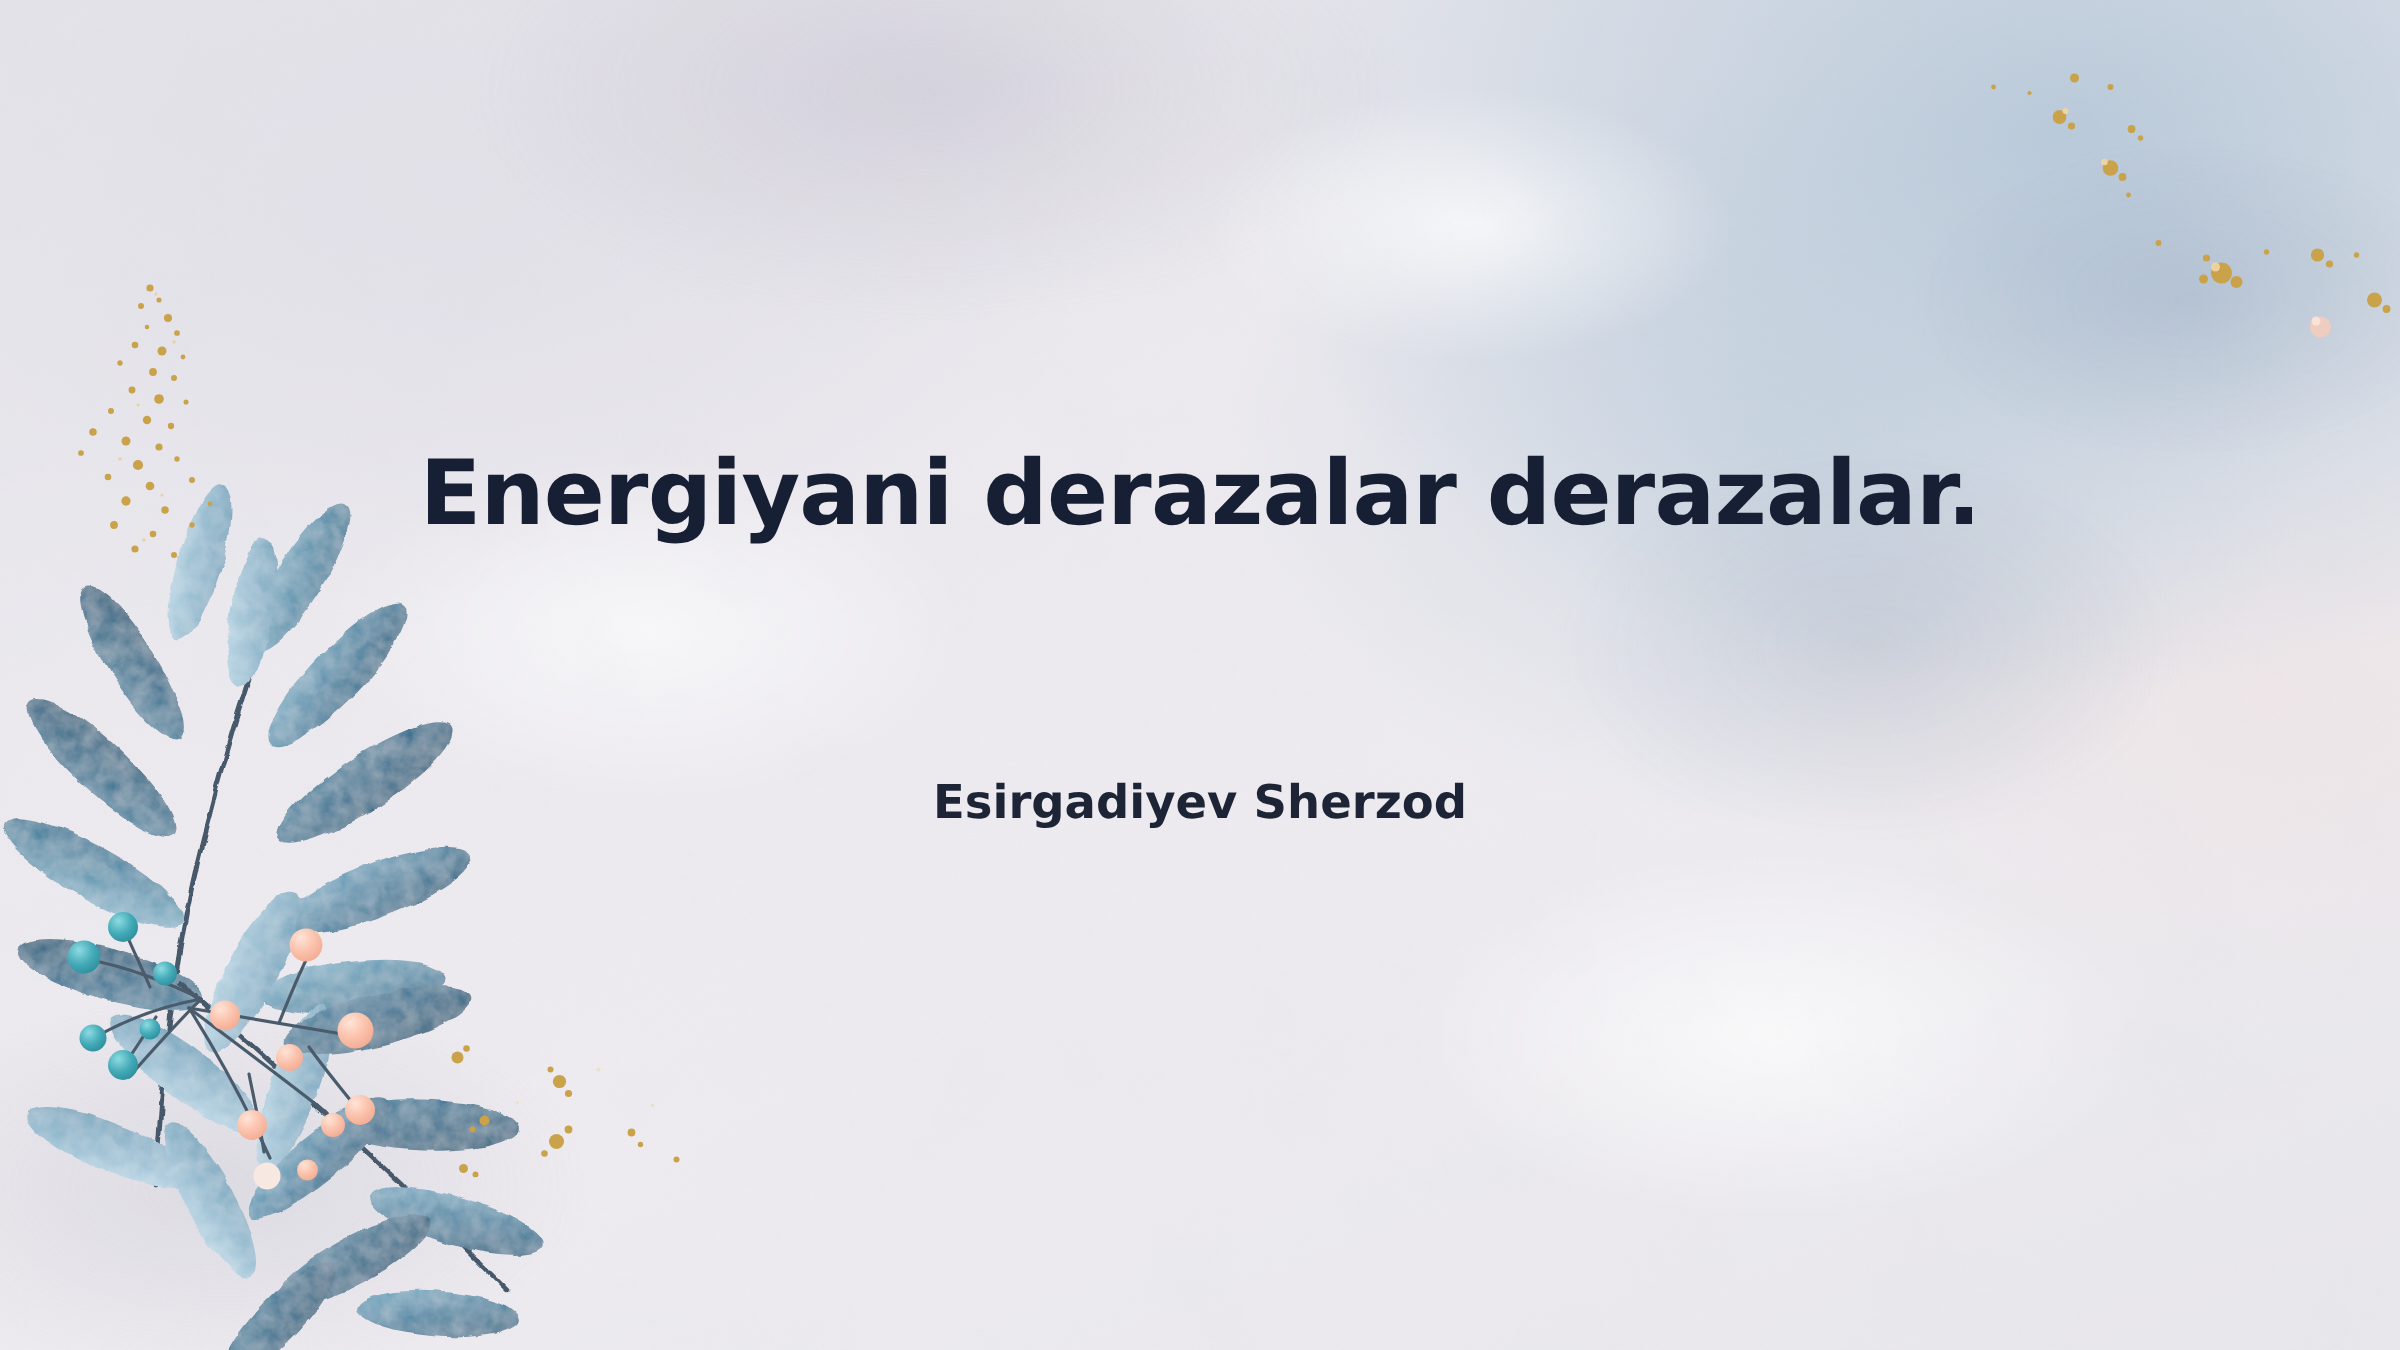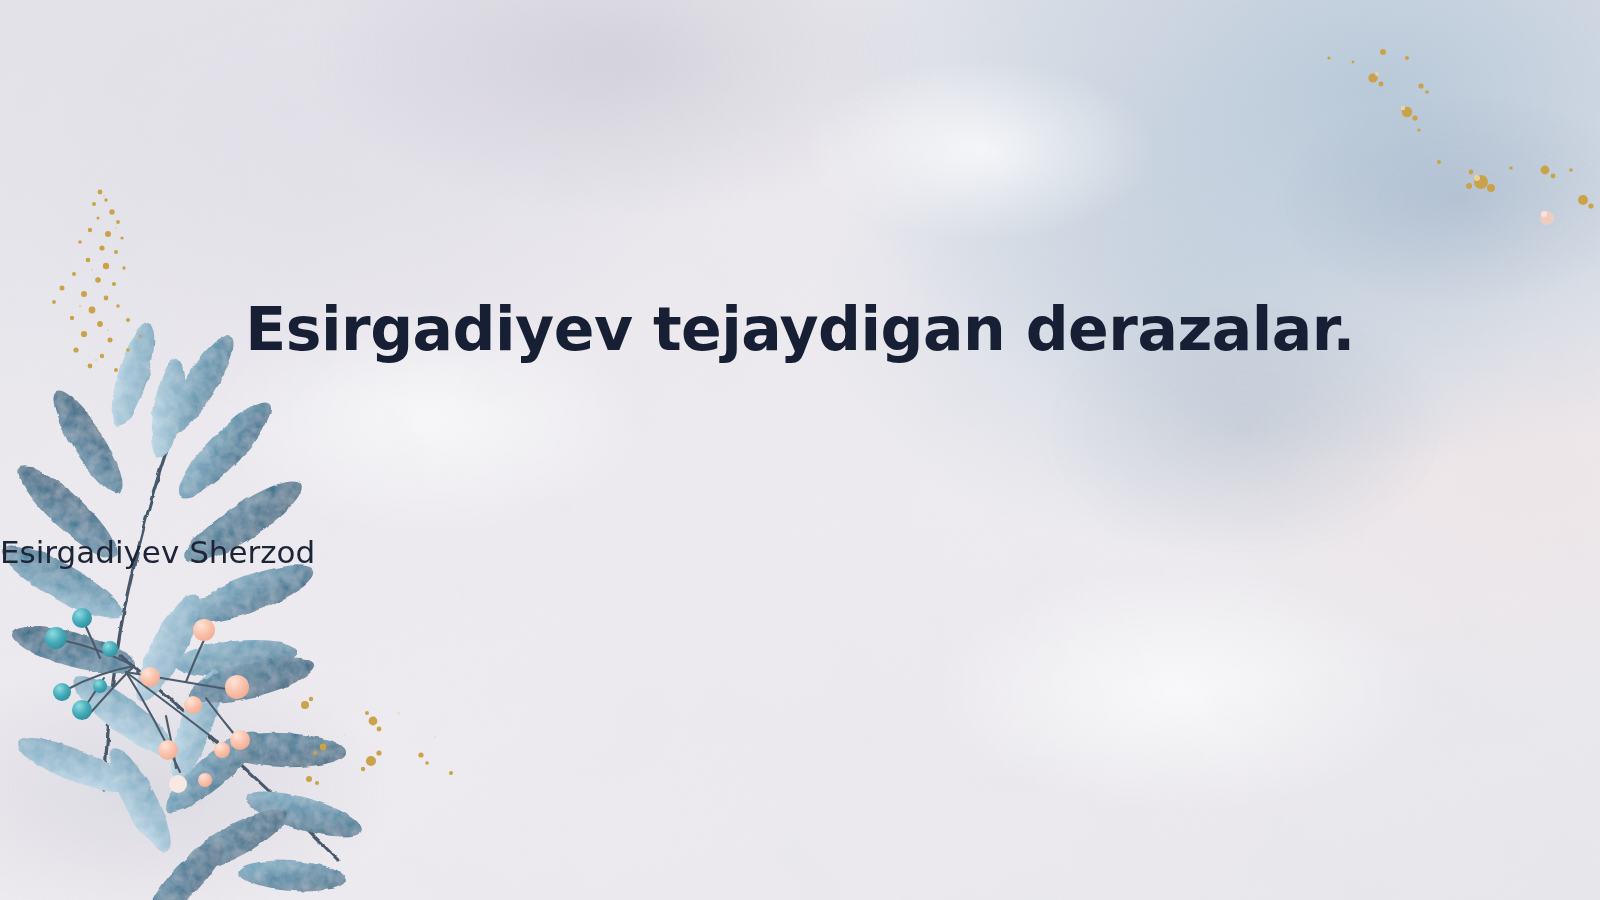--- a/index.html
+++ b/index.html
@@ -67,24 +67,24 @@
     font-weight:700;
     font-size:60px;
     letter-spacing:-0.5px;
     line-height:1.1;
     color:#161f33;
     white-space:nowrap;
   }
   #subtitle {
     position:absolute;
     left:0; right:0;
-    top:534px;
-    text-align:left;
+    top:517px;
+    text-align:center;
     font-family:"DejaVu Sans", sans-serif;
-    font-weight:400;
+    font-weight:700;
     font-size:31px;
     line-height:1.2;
     color:#1d2436;
     white-space:nowrap;
   }
 </style>
 </head>
 <body>
 
 <div id="slide">
@@ -341,16 +341,16 @@
     </g>
     <g fill="#f2d6a0" opacity=".9">
       <circle cx="82" cy="44" r="2"></circle>
         <circle cx="108" cy="78" r="2.2"></circle>
         <circle cx="182" cy="148" r="3"></circle>
     </g>
     <circle cx="252" cy="188" r="7" fill="#f6cbbb" opacity=".85"></circle>
     <circle cx="249" cy="184" r="3" fill="#fde3d8" opacity=".9"></circle>
   </svg>
 
-  <div id="title">Esirgadiyev tejaydigan derazalar.</div>
+  <div id="title">Energiyani derazalar derazalar.</div>
   <div id="subtitle">Esirgadiyev Sherzod</div>
 
 </div>
 
 </body></html>

